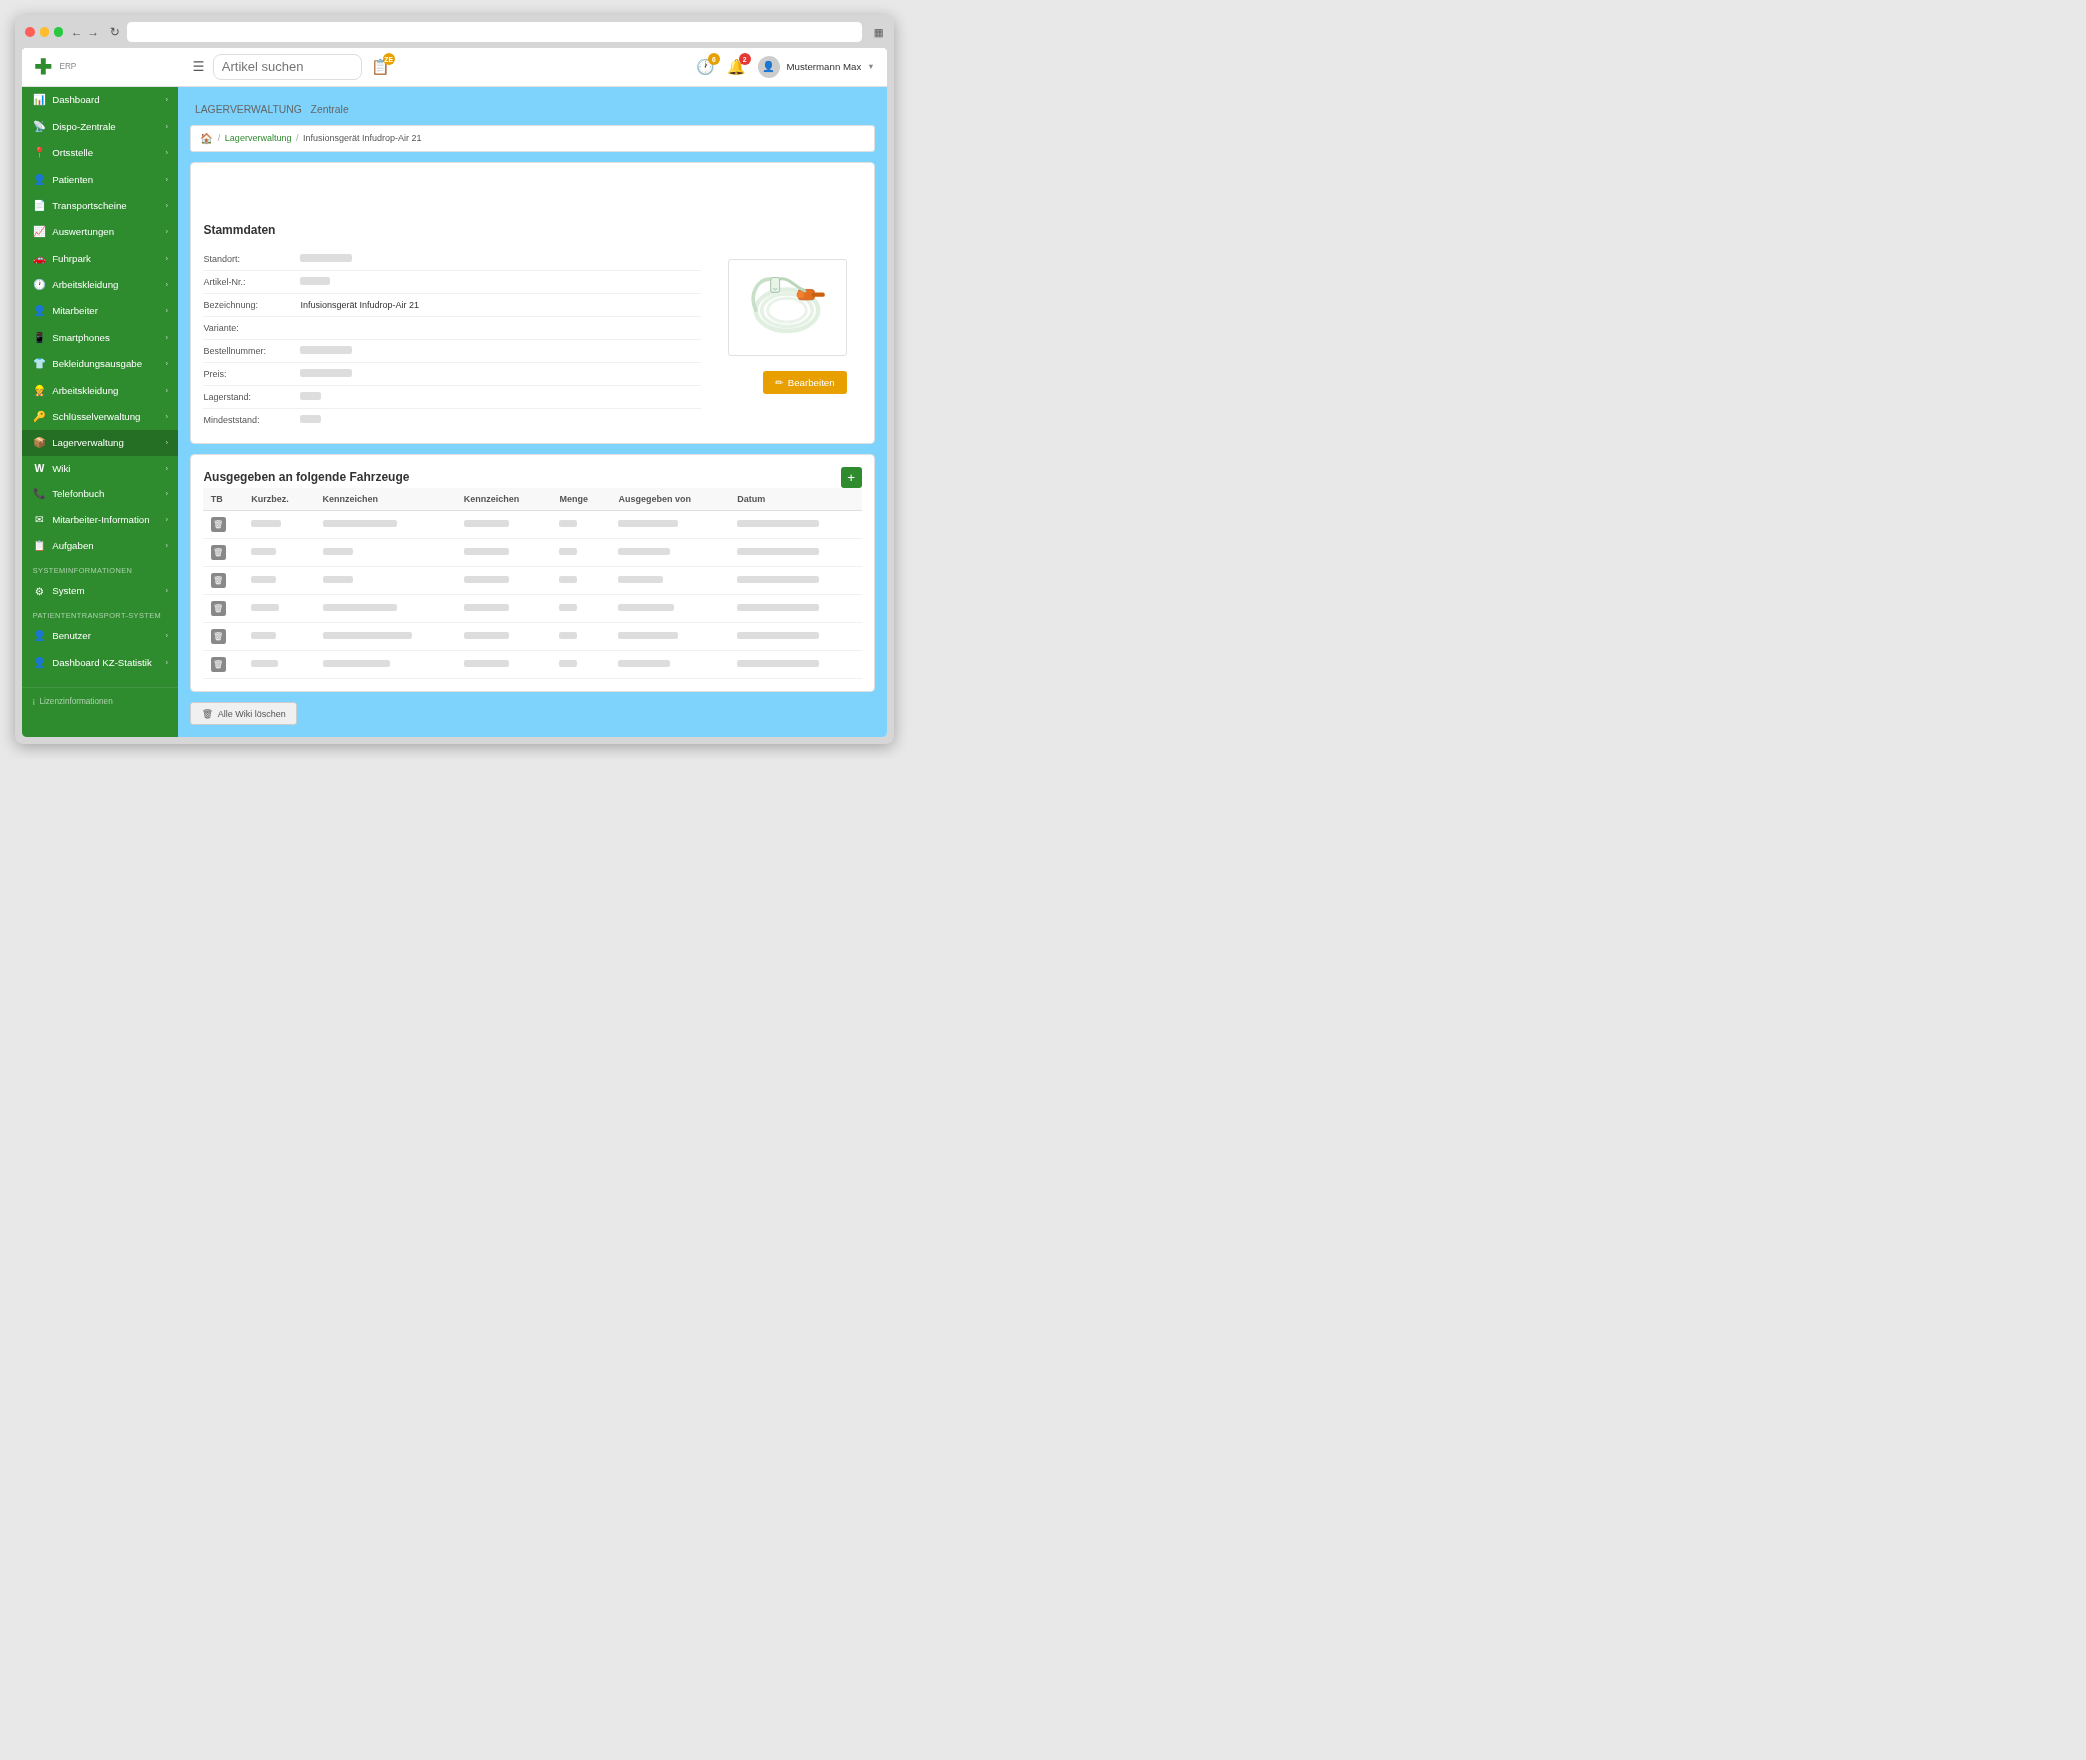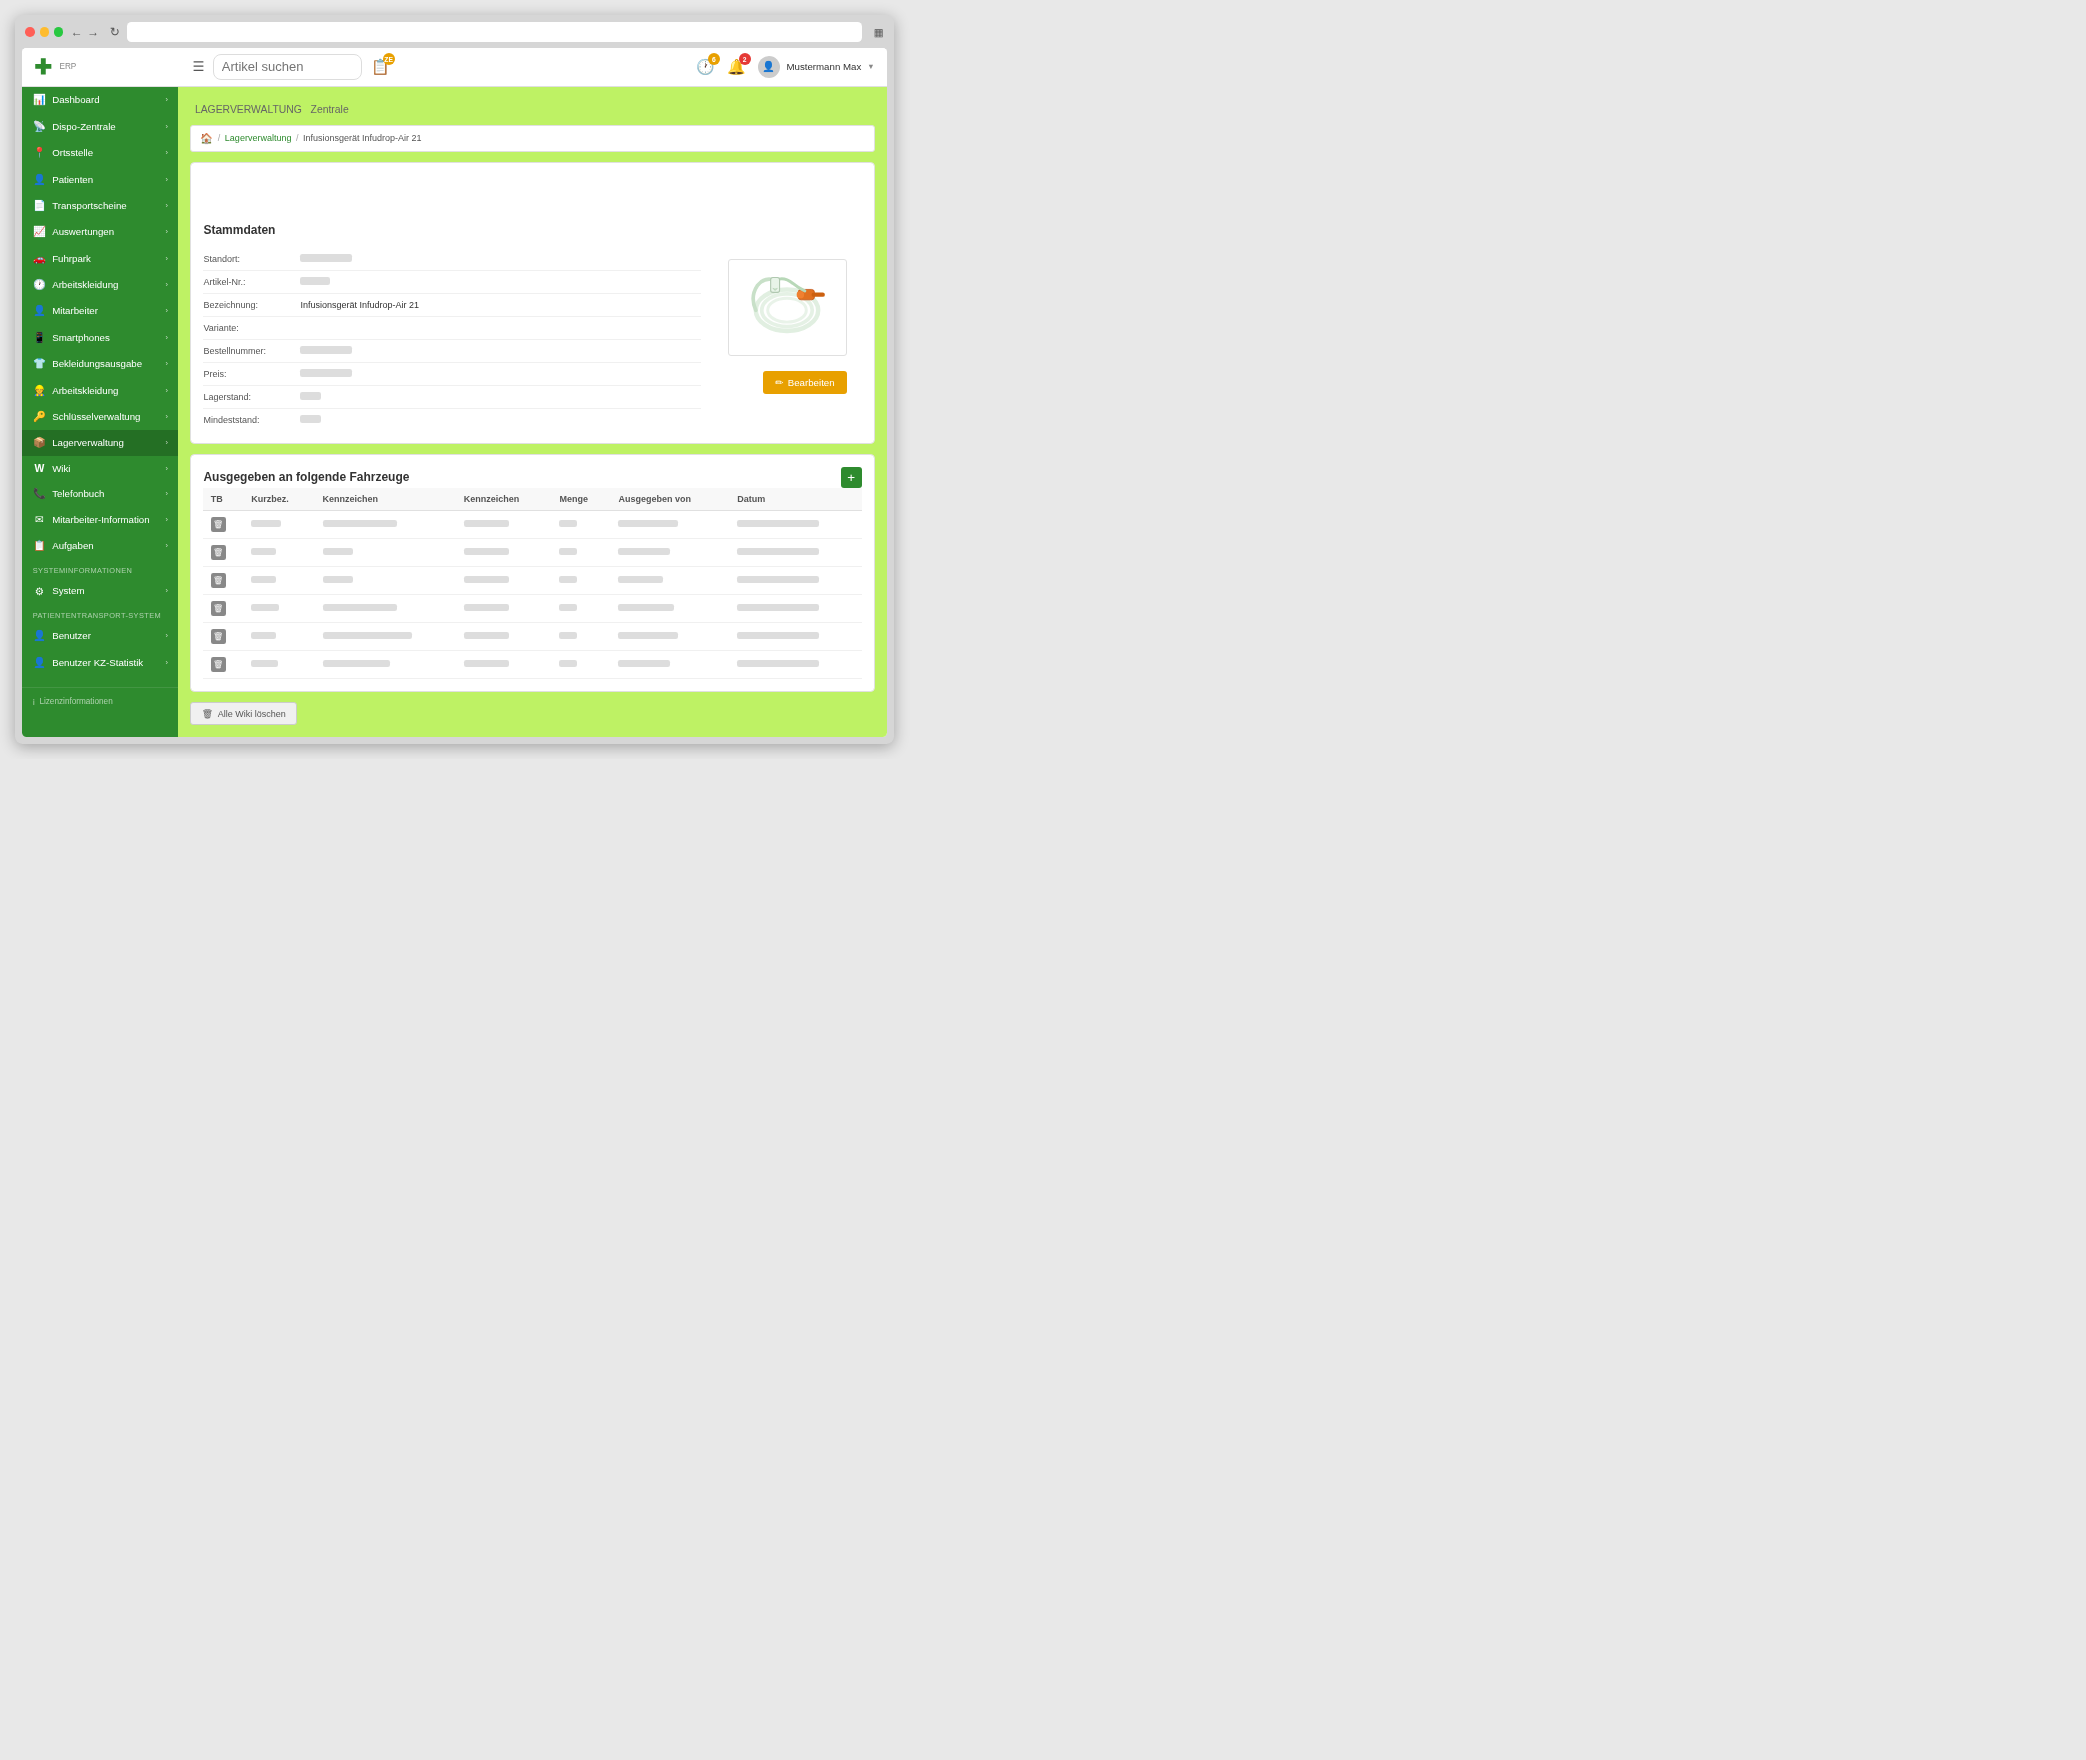--- a/index.html
+++ b/index.html
@@ -43,21 +43,21 @@
     .sidebar { width: 156px; background: #2e8b2e; color: white; flex-shrink: 0; overflow-y: auto; }
     .sidebar-item { display: flex; align-items: center; padding: 6.7px 10.4px; cursor: pointer; font-size: 9.7px; color: white; justify-content: space-between; }
     .sidebar-item.active { background: rgba(0,0,0,0.2); }
     .sidebar-item-left { display: flex; align-items: center; gap: 6px; }
     .sidebar-icon { font-size: 10.4px; width: 13.4px; text-align: center; }
     .sidebar-arrow { font-size: 7.4px; opacity: 0.7; }
     .sidebar-section-label { font-size: 7.4px; color: rgba(255,255,255,0.6); padding: 7.4px 10.4px 3px; letter-spacing: 0.4px; text-transform: uppercase; }
     .sidebar-footer { padding: 7.4px 10.4px; font-size: 8.2px; color: rgba(255,255,255,0.6); display: flex; align-items: center; gap: 4.5px; border-top: 0.7px solid rgba(255,255,255,0.1); margin-top: auto; }
 
     
-    .content { flex: 1; background: #bef264; overflow-y: auto; padding: 12px; }
+    .content { flex: 1; background: #7dd3fc; overflow-y: auto; padding: 12px; }
     .page-title { font-size: 15px; font-weight: 600; color: #333; margin-bottom: 9px; }
     .page-title span { font-size: 10.4px; font-weight: 400; color: #666; margin-left: 4.5px; }
 
     
     .breadcrumb { display: flex; align-items: center; gap: 4.5px; font-size: 9px; color: #555; margin-bottom: 10.4px; background: white; padding: 6px 9px; border-radius: 3px; border: 0.7px solid #e0e0e0; }
     .breadcrumb-icon { color: #2e8b2e; font-size: 10.4px; }
     .breadcrumb-sep { color: #aaa; }
     .breadcrumb-link { color: #2e8b2e; cursor: pointer; }
     .breadcrumb-current { color: #555; }
 
@@ -298,21 +298,21 @@
         <div class="sidebar-item">
           <div class="sidebar-item-left">
               <span class="sidebar-icon">👤</span>
               <span>Benutzer</span>
             </div>
           <span class="sidebar-arrow">›</span>
         </div>
         <div class="sidebar-item">
           <div class="sidebar-item-left">
               <span class="sidebar-icon">👤</span>
-              <span>Benutzer KZ-Statistik</span>
+              <span>Dashboard KZ-Statistik</span>
             </div>
           <span class="sidebar-arrow">›</span>
         </div>
 
         <div style="height:12px;"></div>
         <div class="sidebar-footer">
           <span>ℹ</span>
           <span>Lizenzinformationen</span>
         </div>
       </div>

